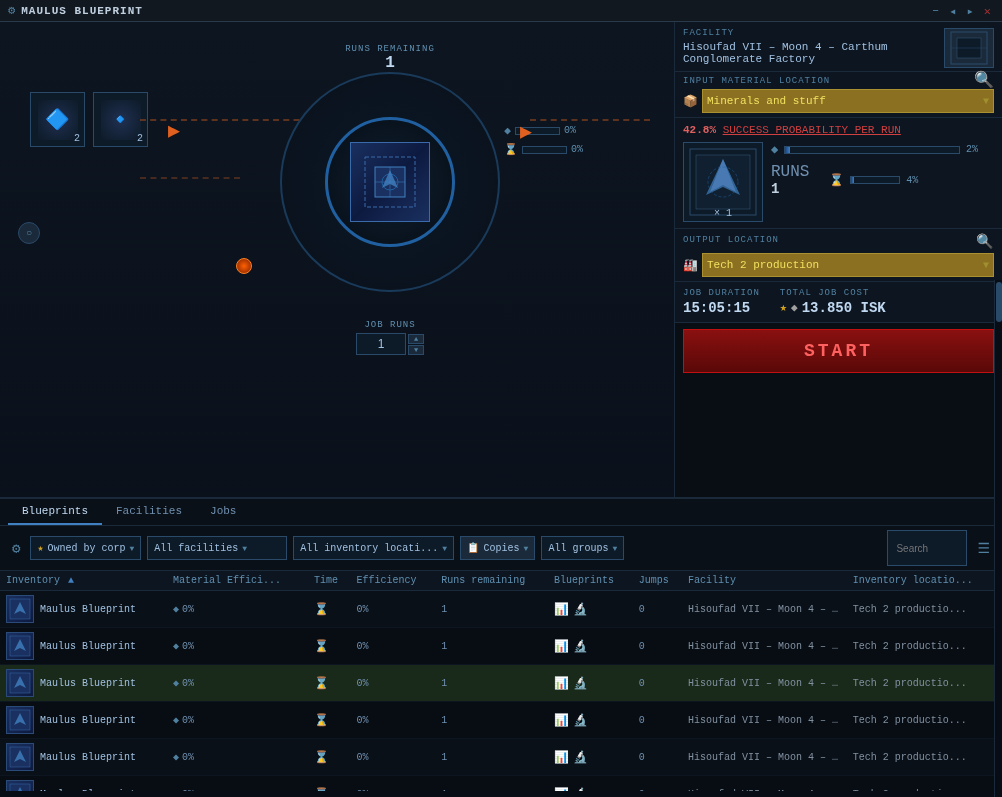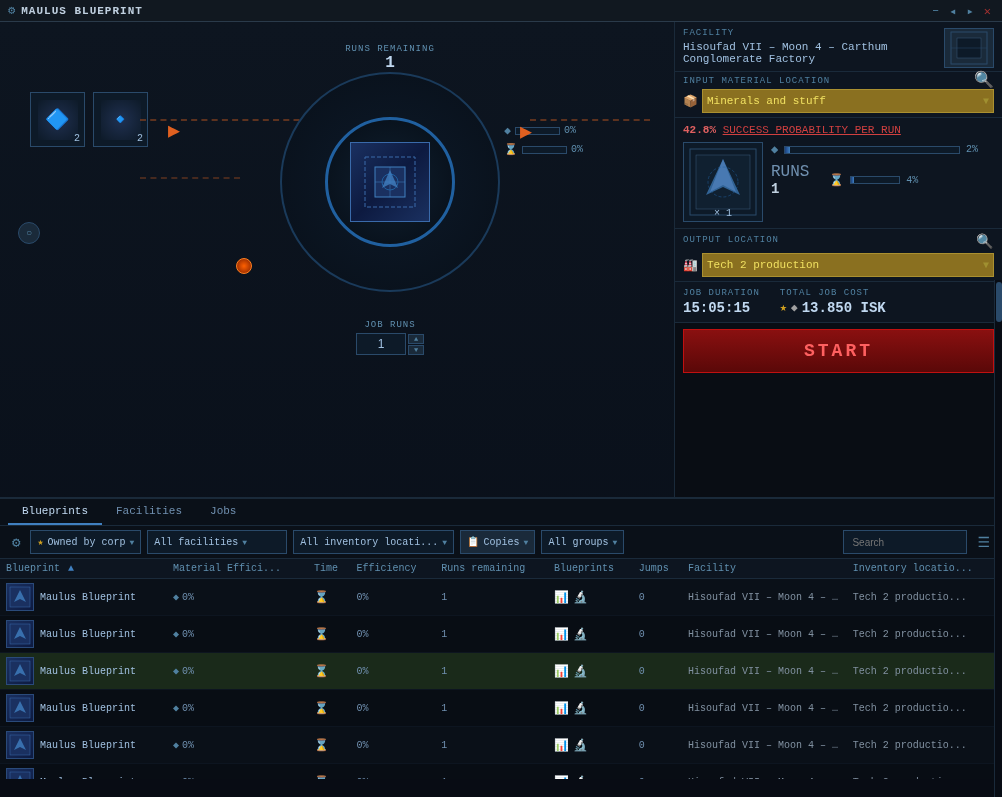--- a/index.html
+++ b/index.html
@@ -378,23 +378,23 @@
     }
     .filter-dropdown .star { color: #d0a020; font-size: 10px; }
     .filter-dropdown.copies { background: #1a2a3a; }
     .filter-arrow { color: #5080a0; font-size: 8px; }
     .search-input {
       margin-left: auto;
       height: 24px;
       background: #0d1a28;
       border: 1px solid #2a4a6a;
       color: #a0c0e0;
-      padding: 5px 8px;
+      padding: 17px 8px;
       font-size: 10px;
-      width: 124px;
+      width: 80px;
     }
     .list-view-btn {
       color: #5080a0;
       font-size: 14px;
       cursor: pointer;
       padding: 2px 4px;
     }
 
     
     #blueprint-table {
@@ -774,21 +774,21 @@
     <input type="text" class="search-input" placeholder="Search" style="">
 
     <span class="list-view-btn">☰</span>
   </div>
 
   <div id="table-scroll">
     <table id="blueprint-table">
       <thead>
         <tr>
           <th>
-            <span>Blueprint</span>
+            <span>Inventory</span>
             <span class="sort-arrow">▲</span>
           </th>
           <th>Material Effici...</th>
           <th>Time</th>
           <th>Efficiency</th>
           <th>Runs remaining</th>
           <th>Blueprints</th>
           <th>Jumps</th>
           <th>Facility</th>
           <th>Inventory locatio...</th>

